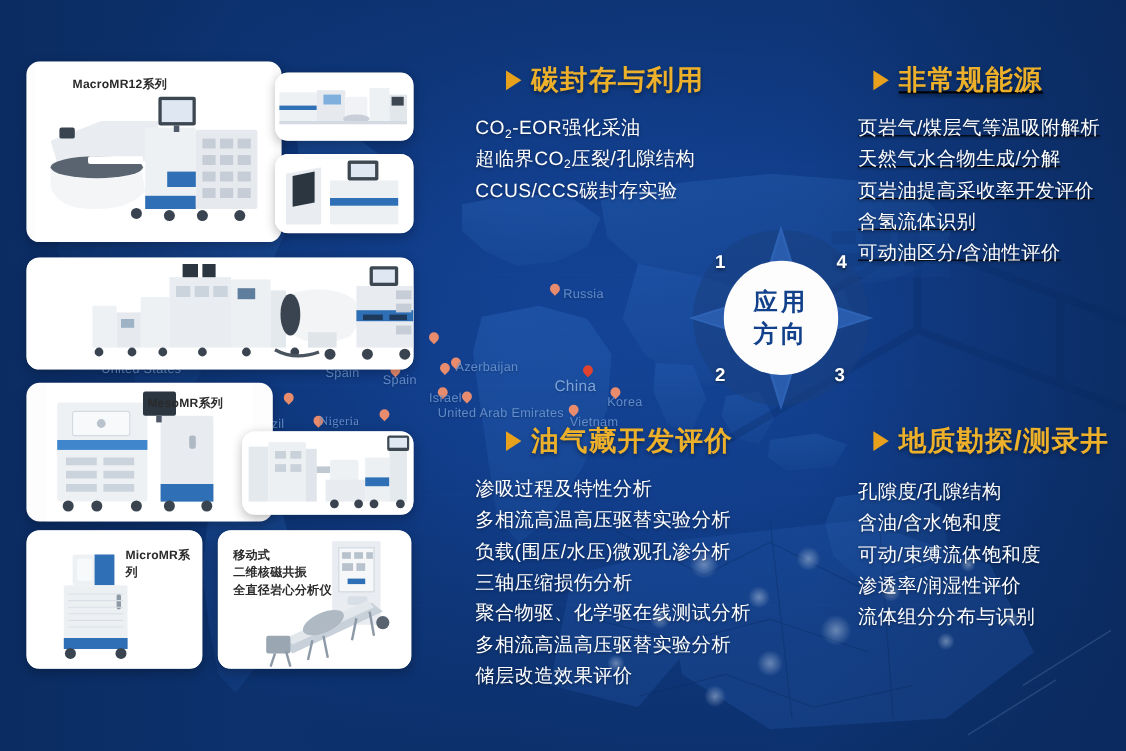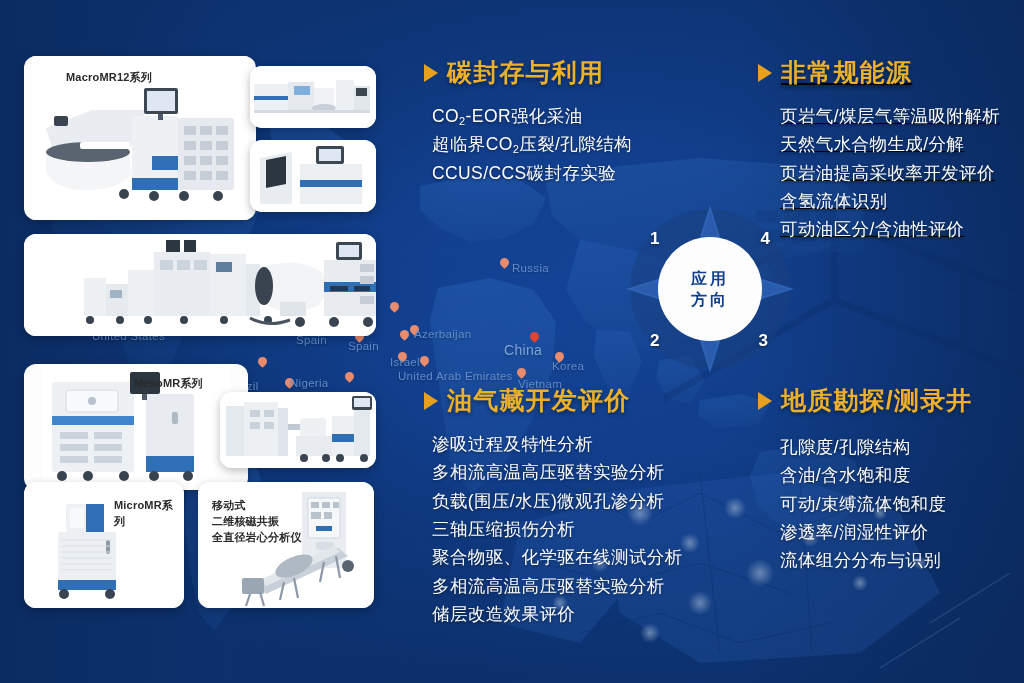--- a/index.html
+++ b/index.html
@@ -51,21 +51,21 @@
   }
   .card-label{
     position:absolute;color:#2a2a2a;font-size:11px;font-weight:600;
     letter-spacing:.2px;line-height:1.45;white-space:pre-line;z-index:4;
   }
   .photo{position:absolute;inset:0;}
   .photo svg{width:100%;height:100%;}
 
   
   .section{position:absolute;}
-  .sec-head{display:flex;align-items:center;gap:9px;margin-bottom:13px;}
+  .sec-head{display:flex;align-items:center;gap:9px;margin-bottom:13px;margin-left:36px;}
   .tri{
     width:0;height:0;border-left:14px solid #e8a11c;
     border-top:9px solid transparent;border-bottom:9px solid transparent;
     flex:none;
   }
   .sec-title{
     color:#edb02a;font-size:25px;font-weight:bold;letter-spacing:1.2px;
     text-shadow:0 2px 4px rgba(0,0,0,.45);white-space:nowrap;
   }
   .sec-list{list-style:none;margin:0;padding:0;}
@@ -89,21 +89,21 @@
   #compass{position:absolute;left:626px;top:205px;width:168px;height:168px;}
   #compass svg{position:absolute;inset:0;width:168px;height:168px;}
   .cnum{
     position:absolute;color:#fff;font-size:17px;font-weight:bold;
     text-shadow:0 1px 3px rgba(0,0,0,.5);
   }
   #cn1{left:24px;top:24px;} #cn4{right:24px;top:24px;}
   #cn2{left:24px;bottom:22px;} #cn3{right:26px;bottom:22px;}
   .ctext{
     position:absolute;left:0;right:0;top:50%;transform:translateY(-50%);
-    text-align:center;color:#12418c;font-size:16px;font-weight:bold;
+    text-align:center;color:#12418c;font-size:22px;font-weight:bold;
     letter-spacing:3px;line-height:1.32;
   }
 </style>
 </head>
 <body>
 
 <div id="stage">
 
   <div class="map-layer">
     <svg viewBox="0 0 1024 683" preserveAspectRatio="none">
@@ -224,21 +224,21 @@
     <span class="geo-label" style="left:228px;top:380px;">Brazil</span>
 
     <span class="pin" style="left:355px;top:332px;">
         <i></i>
       </span>
     <span class="geo-label" style="left:296px;top:334px;">Spain</span>
 
     <span class="pin" style="left:345px;top:372px;">
         <i></i>
       </span>
-    <span class="geo-label" style="left:290px;top:377px;">Nigeria</span>
+    <span class="geo-label" style="left:290px;top:377px;font-family:Liberation Serif, serif;">Nigeria</span>
 
     <span class="geo-label" style="left:160px;top:288px;">land</span>
 
     <span class="pin" style="left:390px;top:302px;">
         <i></i>
       </span>
     <span class="geo-label" style="left:175px;top:306px;">Ukraine</span>
 
     <span class="pin" style="left:400px;top:330px;">
         <i></i>
@@ -401,21 +401,21 @@
             <circle cx="244" cy="86" r="4"></circle>
           <circle cx="276" cy="88" r="5"></circle>
             <circle cx="310" cy="88" r="5"></circle>
             <circle cx="344" cy="88" r="5"></circle>
         </g>
         <path d="M226,84 q18,10 40,2" stroke="#4a545f" stroke-width="3" fill="none"></path>
       </svg>
     </div>
   </div>
 
-  <div class="card" style="left:24px;top:348px;width:224px;height:126px;margin-top:16px;">
+  <div class="card" style="left:24px;top:348px;width:224px;height:126px;">
     <div class="photo">
       <svg viewBox="0 0 188 126">
         <rect width="188" height="126" fill="#ffffff"></rect>
         <rect x="10" y="18" width="82" height="90" rx="3" fill="#eef1f4"></rect>
         <rect x="24" y="26" width="52" height="22" rx="2" fill="#f7f9fa" stroke="#d4dae1"></rect>
         <circle cx="50" cy="37" r="4" fill="#b9c3cd"></circle>
         <rect x="10" y="52" width="82" height="9" fill="#3f86cc"></rect>
         <g fill="#cbd3dc">
           <rect x="18" y="68" width="28" height="7"></rect>
             <rect x="52" y="68" width="28" height="7"></rect>

